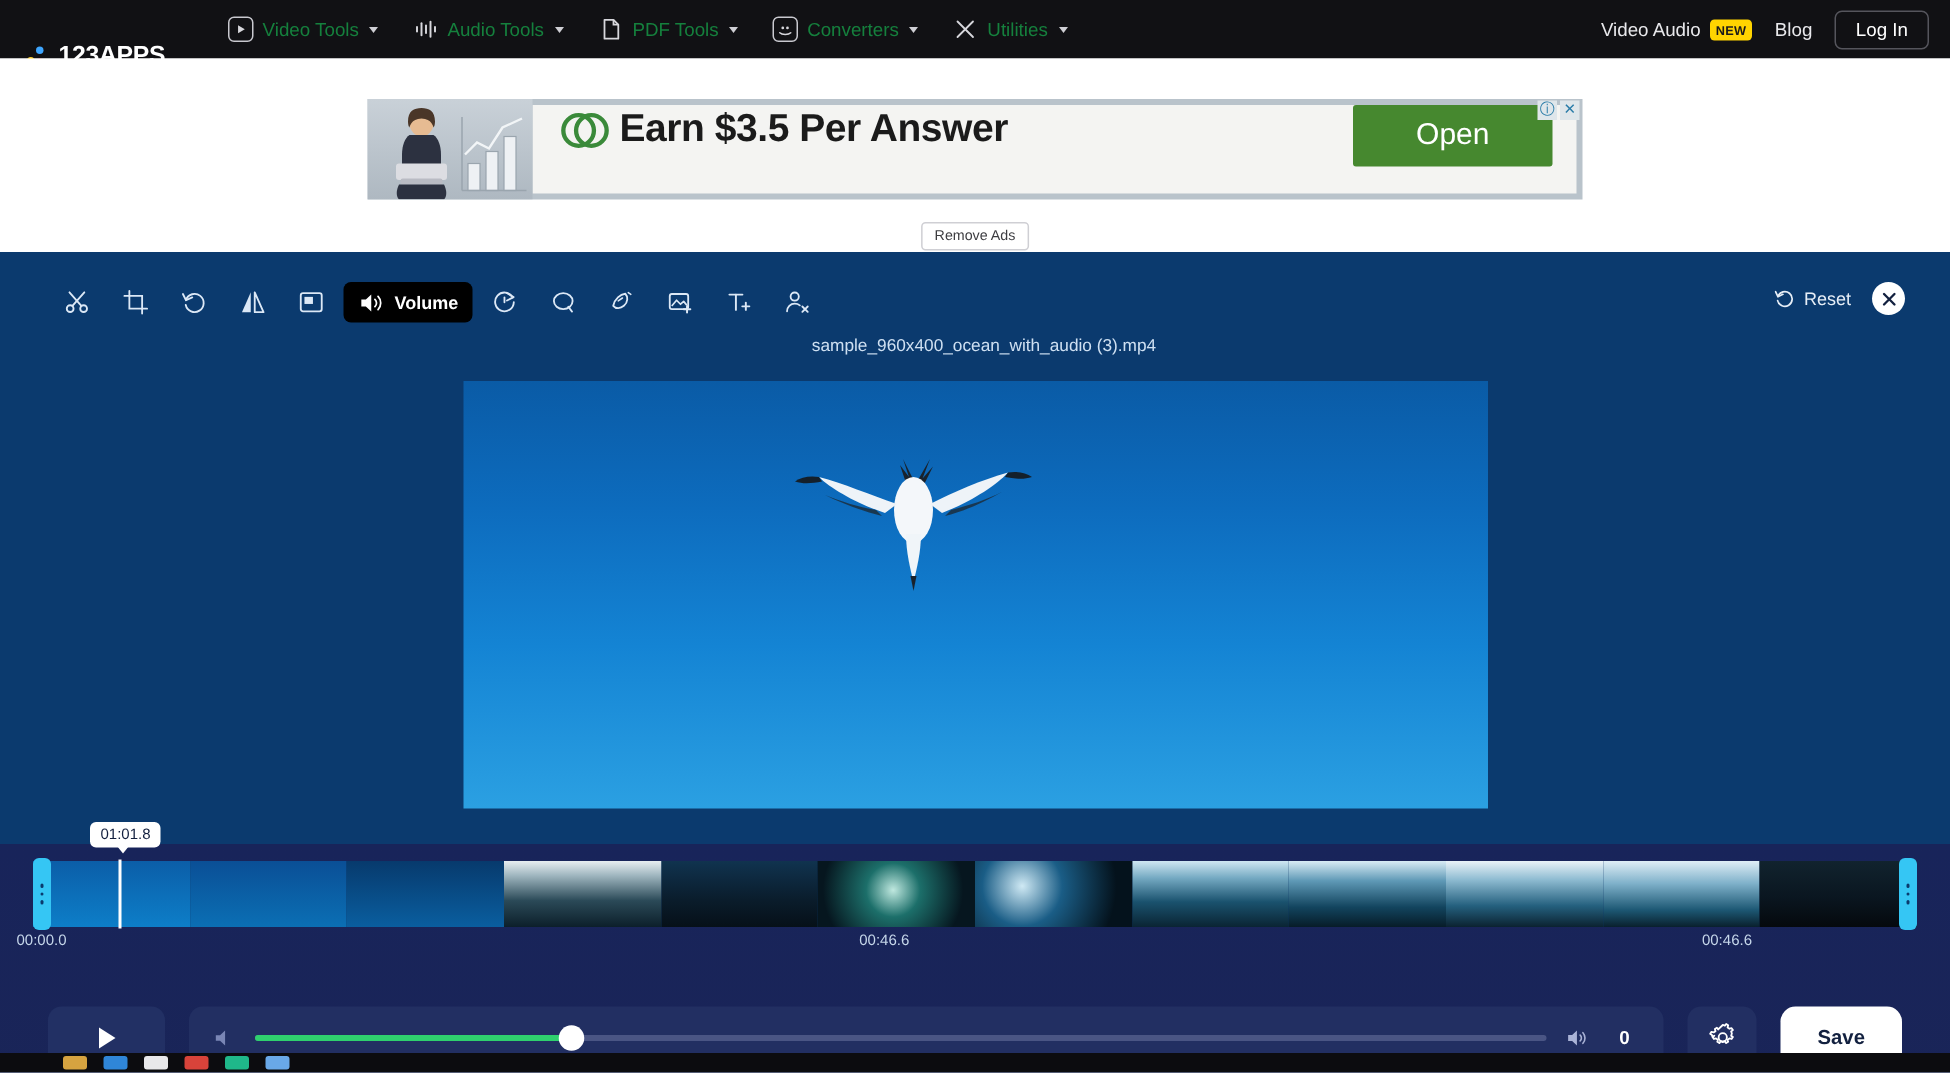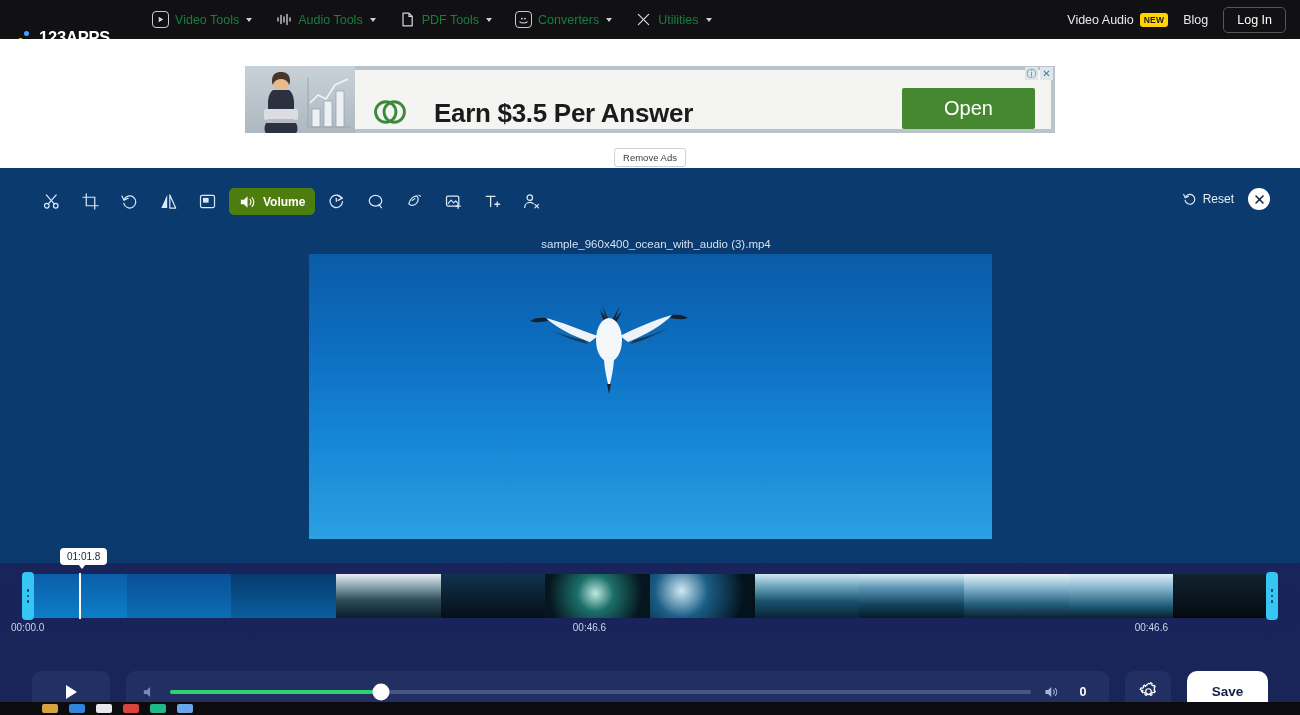--- a/index.html
+++ b/index.html
@@ -59,22 +59,22 @@
   .ad-banner {
     position:absolute; left:245px; top:27px; width:810px; height:67px;
     background:#b9c3cb; overflow:hidden; display:flex; align-items:stretch;
   }
   .ad-left { width:110px; position:relative; background:linear-gradient(180deg,#c9d1d8,#aeb8c1); flex:0 0 auto;}
   .ad-person {
     position:absolute; left:13px; bottom:0; width:46px; height:62px;
   }
   .ad-chart { position:absolute; left:62px; bottom:4px; width:45px; height:52px; }
   .ad-white {
-    flex:1; background:#f4f4f2; margin:4px 4px 4px 0; display:flex; align-items:flex-end;
-    padding:0 16px 0 18px; gap:27px;
+    flex:1; background:#f4f4f2; margin:4px 4px 4px 0; display:flex; align-items:flex-start;
+    padding:0 16px 0 18px; gap:6px;
   }
   .ad-rings { width:34px; height:34px; flex:0 0 auto; }
   .ad-headline {
     font-family:"Liberation Sans", sans-serif;
     font-size:26px; font-weight:bold; color:#1b1b1b; letter-spacing:-0.3px;
     white-space:nowrap;
   }
   .ad-cta {
     margin-left:auto; background:#46882f; color:#fff;
     font-size:20px; padding:9px 42px; border-radius:2px; cursor:pointer; white-space:nowrap;
@@ -99,36 +99,36 @@
     background:linear-gradient(180deg,#0c3a6e 0%, #0c3a6e 395px, #18245a 395px, #1b2556 100%);
   }
   .editor-top { position:relative; height:392px; background:#0b3a6e; }
 
   .toolbar { position:absolute; top:20px; left:34px; display:flex; align-items:center; gap:4px; }
   .tool {
     width:35px; height:27px; border-radius:5px; cursor:pointer;
     display:flex; align-items:center; justify-content:center;
   }
   .tool.wide { width:auto; padding:0 10px; gap:7px; }
-  .tool.active { background:#4d7c0f; }
+  .tool.active { background:#000000; }
   .tool-label { color:#fff; font-size:12px; font-weight:bold; }
 
   .toolbar-right { position:absolute; top:20px; right:30px; display:flex; align-items:center; gap:14px; }
   .reset-btn { display:flex; align-items:center; gap:6px; color:#e7eef7; font-size:12px; cursor:pointer; }
   .close-btn {
     width:22px;height:22px;border-radius:50%;background:#fff;
     display:flex;align-items:center;justify-content:center; cursor:pointer;
   }
 
   .filename {
     position:absolute; top:230px; left:0; width:100%; text-align:center;
     color:#cfe0f2; font-size:11.5px;
   }
   .filename { top:0; }
-  .filename-wrap { position:absolute; top:66px; width:100%; text-align:center;padding-left:12px; }
+  .filename-wrap { position:absolute; top:53px; width:100%; text-align:center;padding-left:12px; }
 
   .video-stage {
     position:absolute; left:309px; top:86px; width:683px; height:285px;
     background:linear-gradient(180deg,#0a5ba6 0%, #0d6cbe 30%, #1484d4 62%, #2ba0e2 100%);
     overflow:hidden;
   }
   .bird { position:absolute; left:215px; top:38px; width:170px; height:110px; }
 
   
   .timeline-zone { position:absolute; top:380px; left:0; width:1300px; height:80px; }

